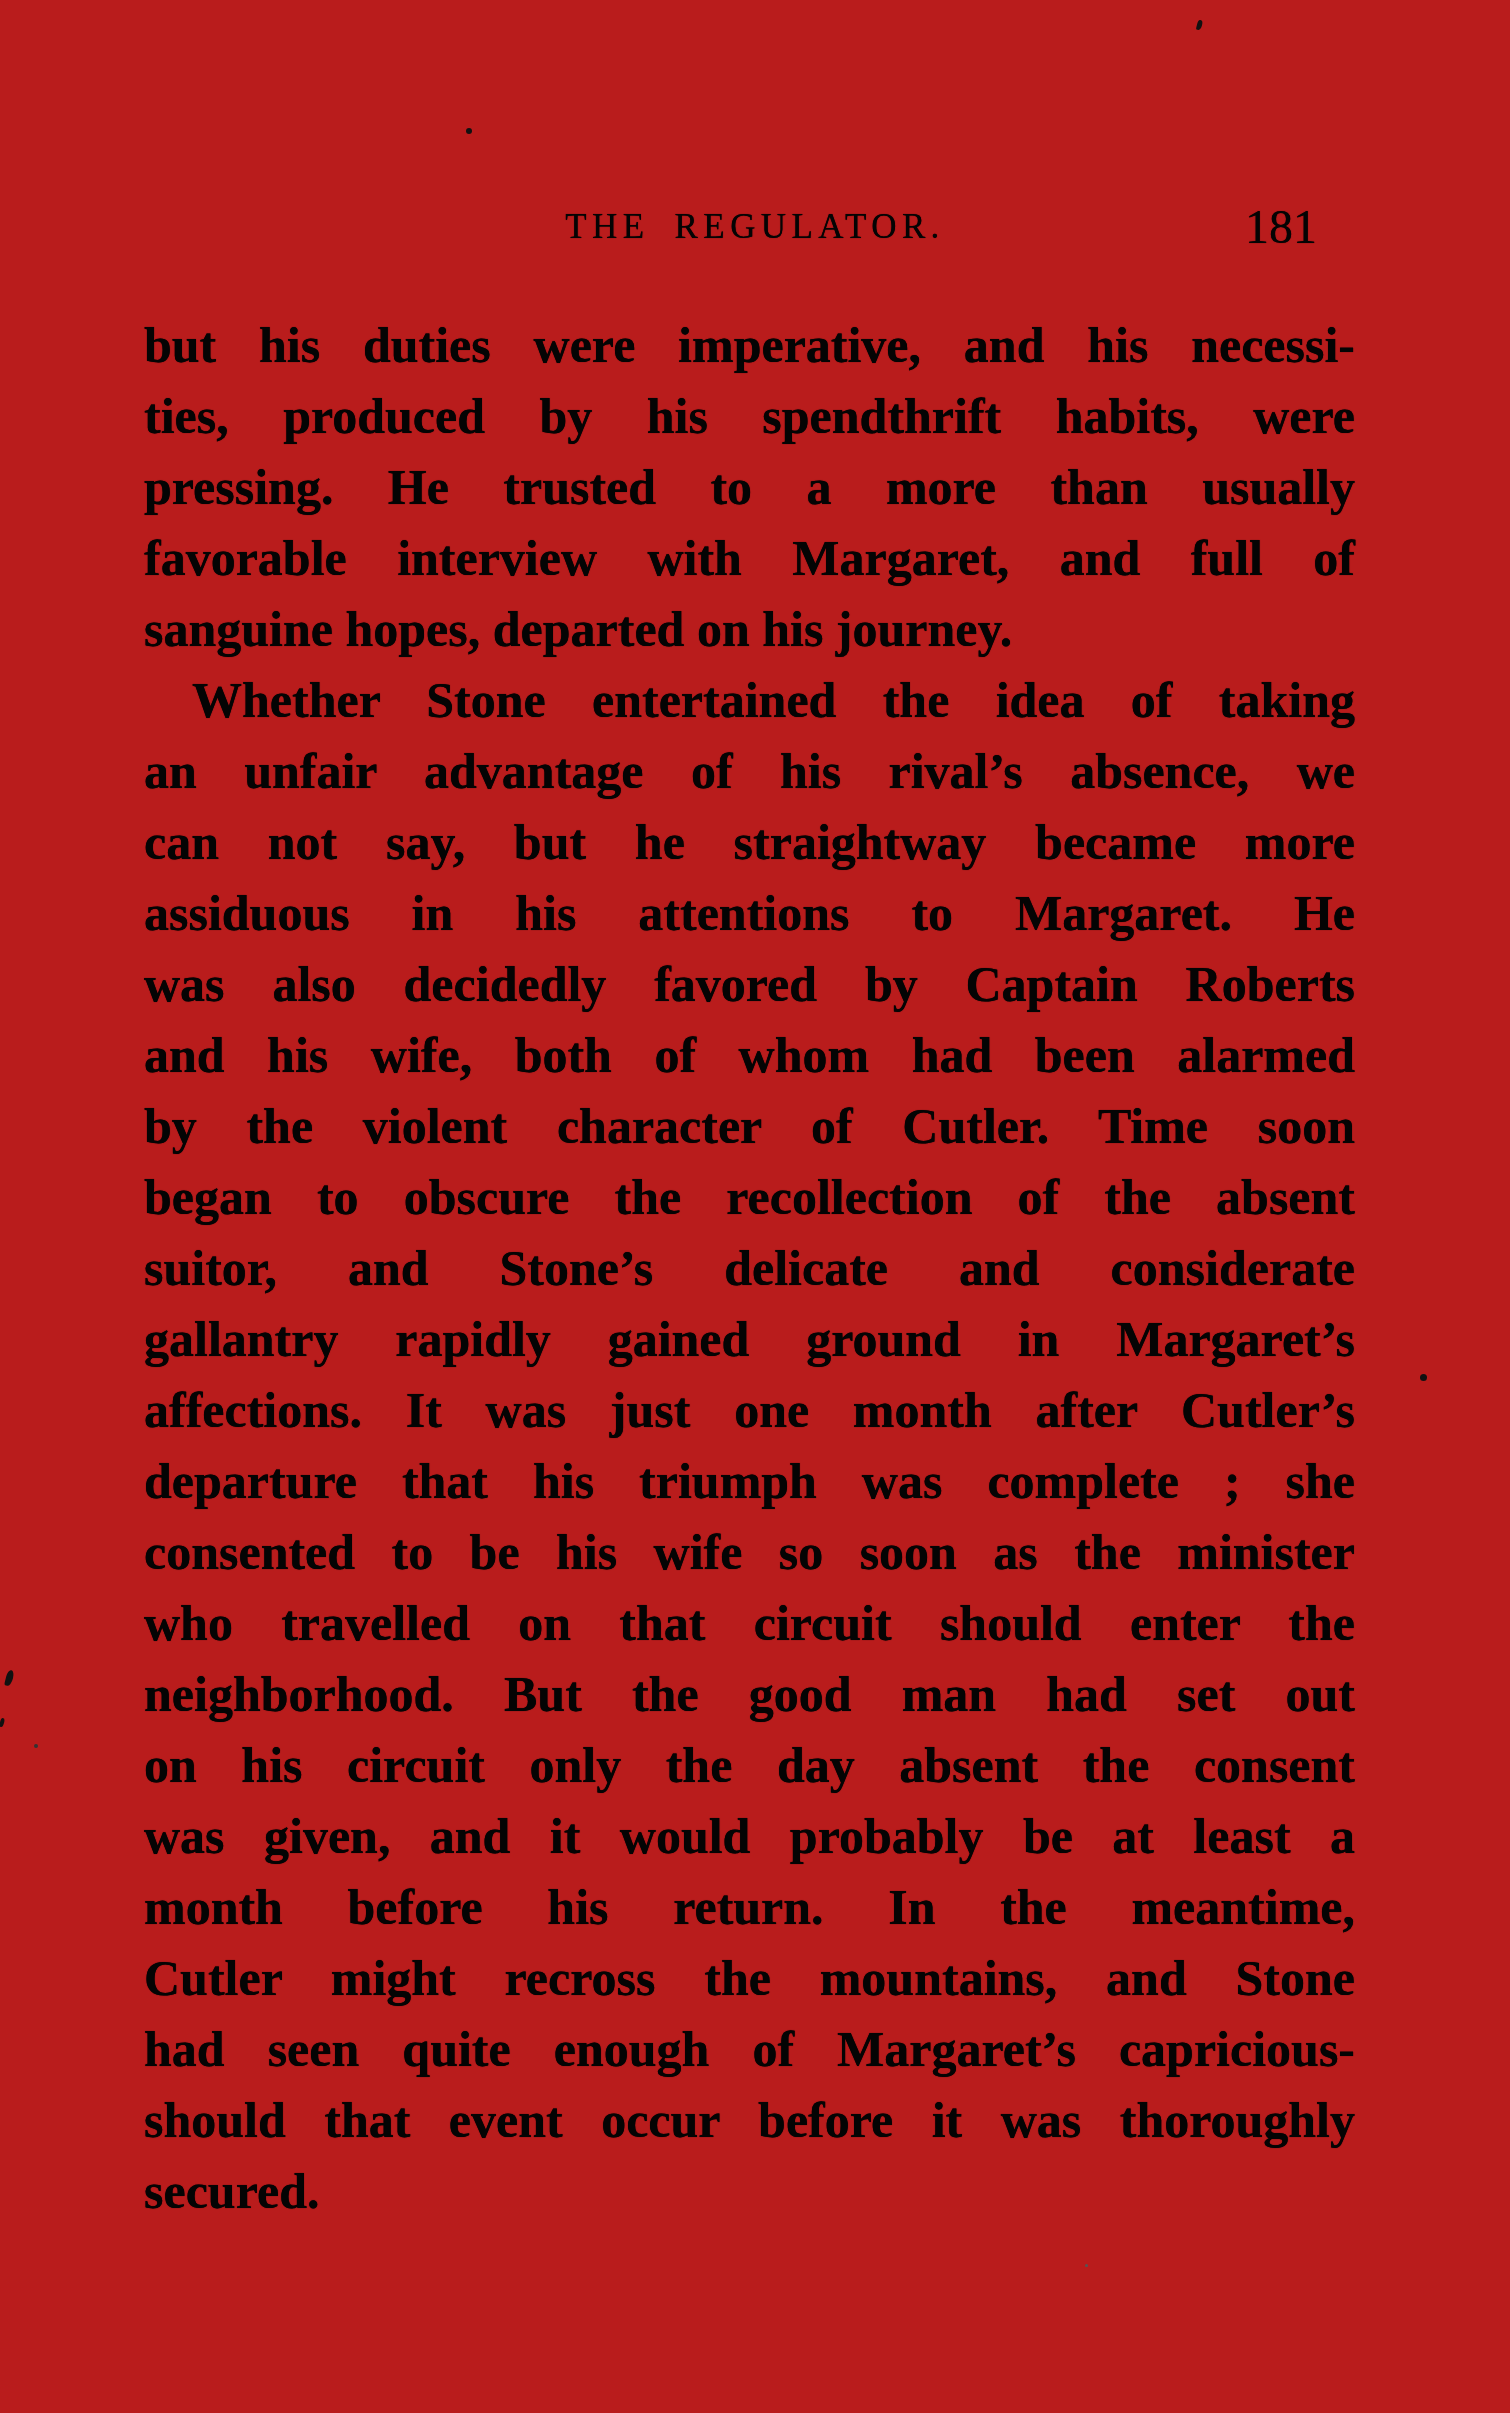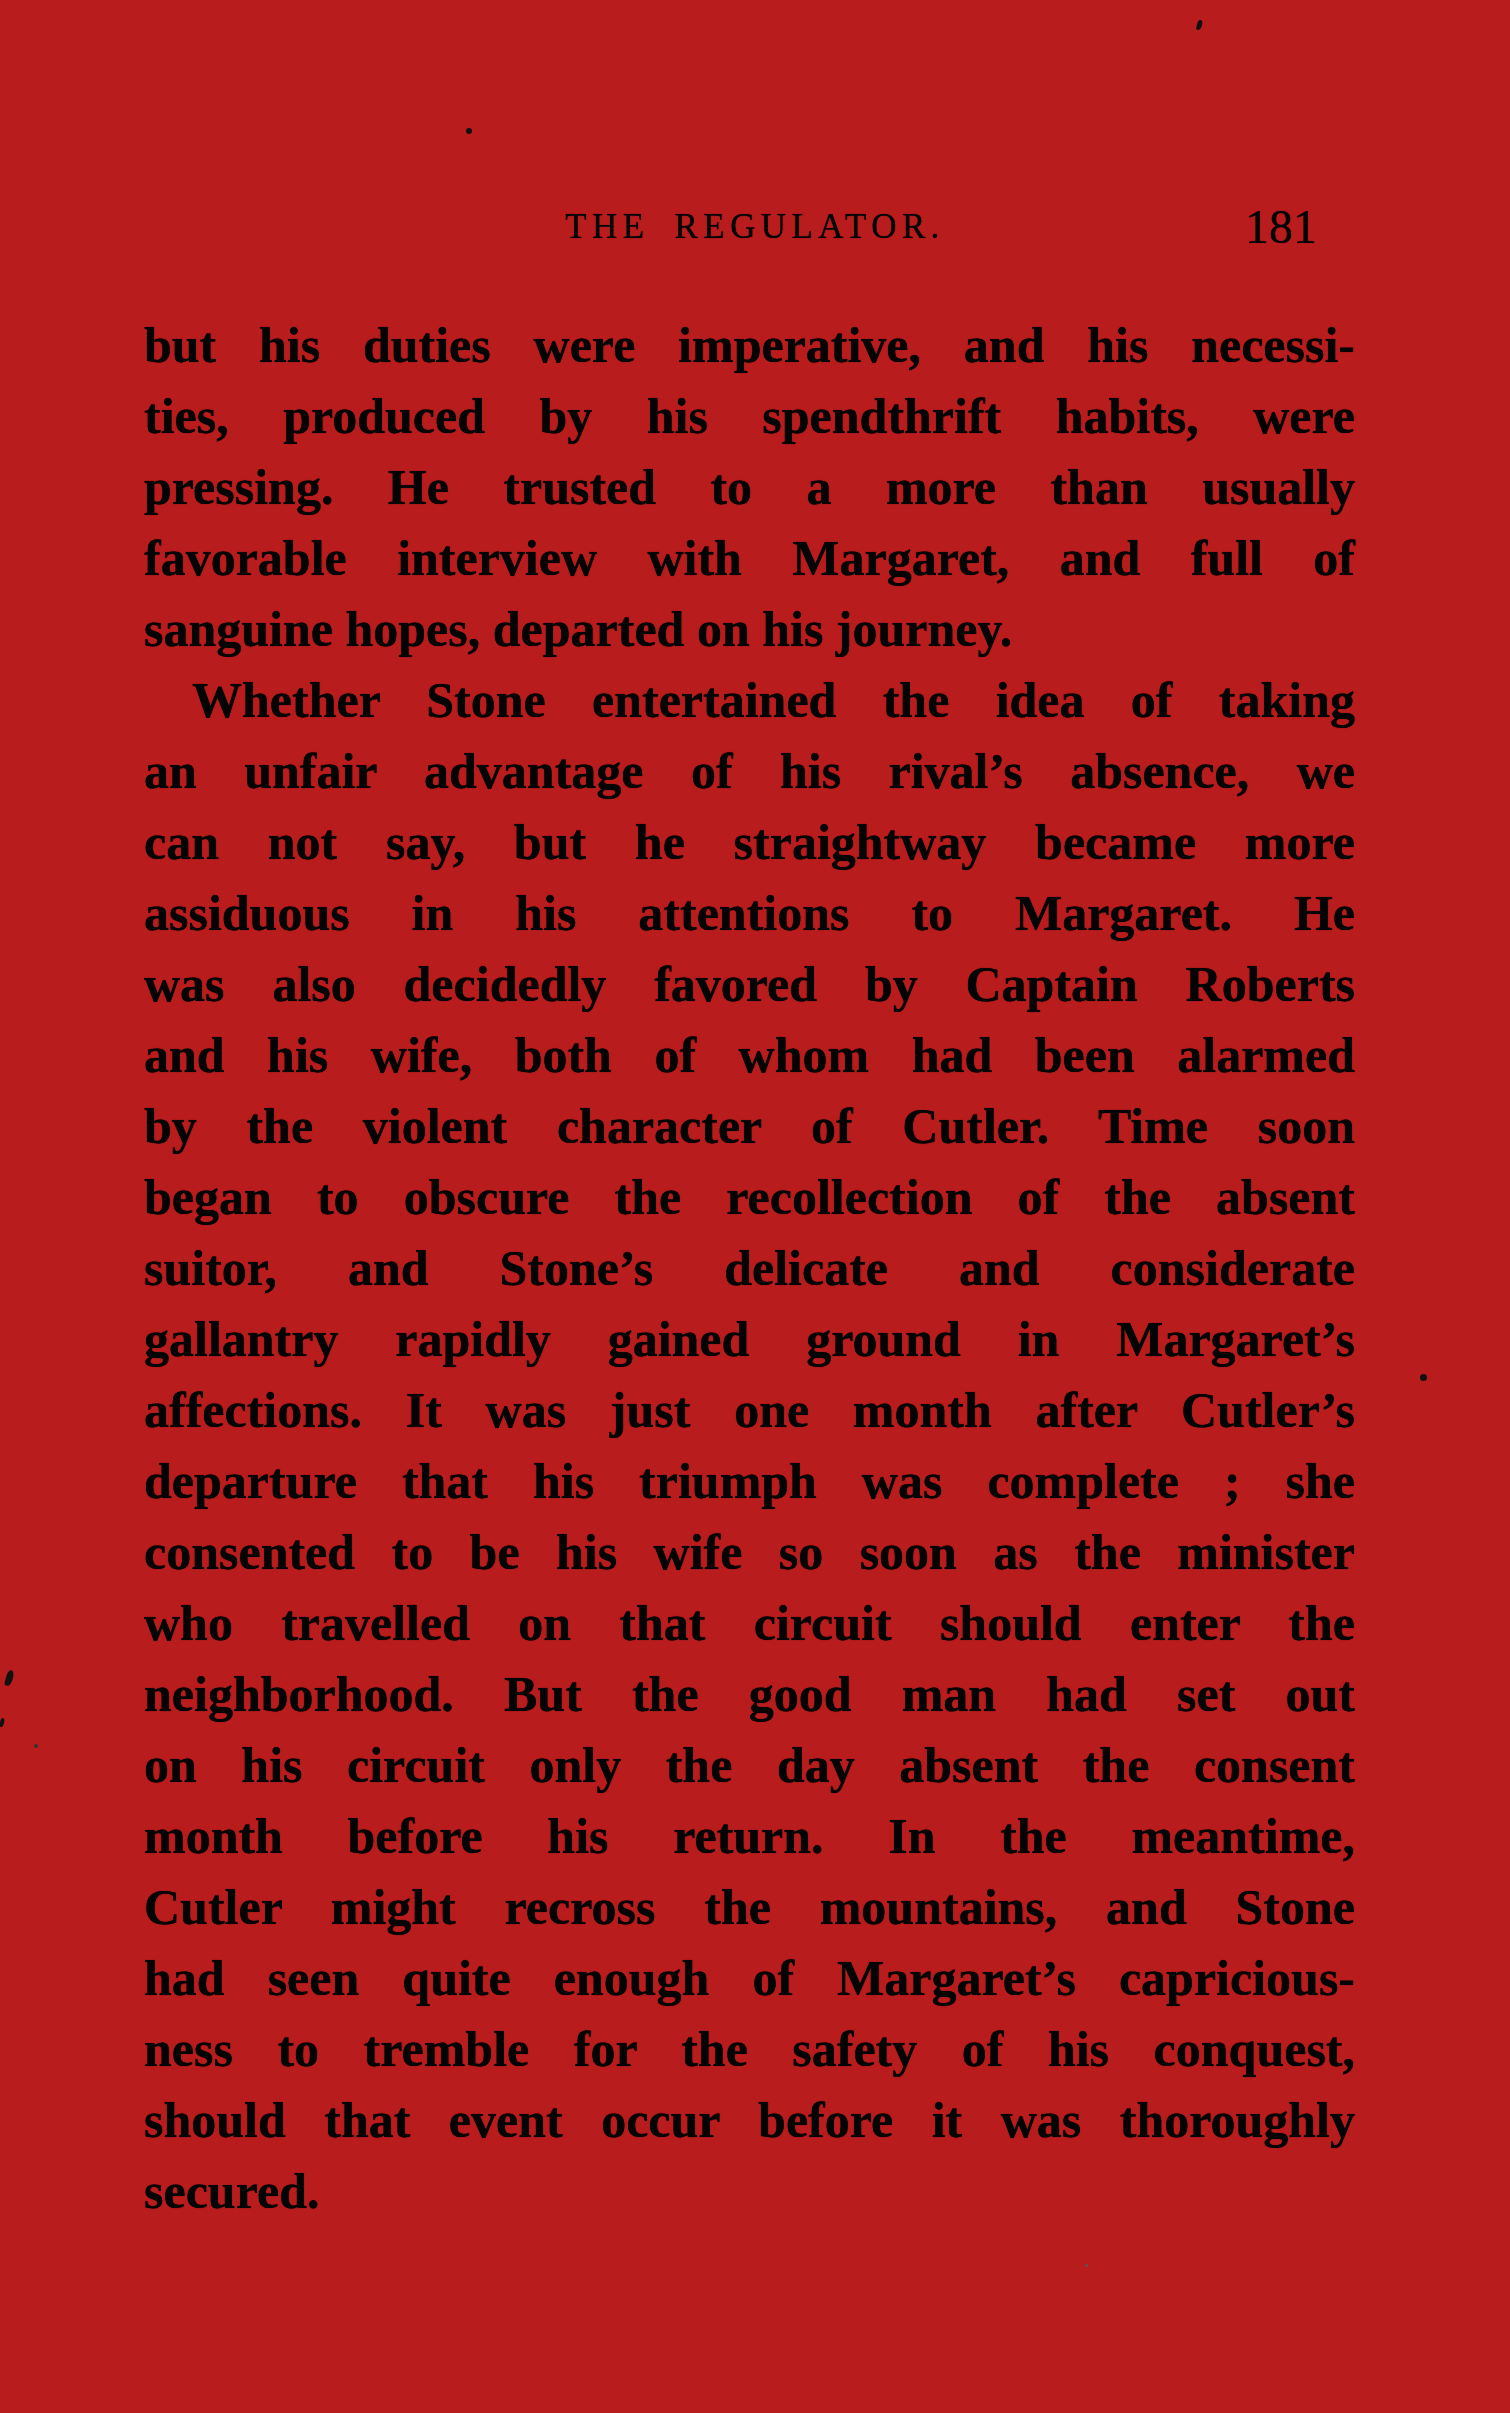--- a/index.html
+++ b/index.html
@@ -111,24 +111,24 @@
     <div class="line">by the violent character of Cutler.  Time soon</div>
     <div class="line">began to obscure the recollection of the absent</div>
     <div class="line">suitor, and Stone’s delicate and considerate</div>
     <div class="line">gallantry rapidly gained ground in Margaret’s</div>
     <div class="line">affections.  It was just one month after Cutler’s</div>
     <div class="line">departure that his triumph was complete ; she</div>
     <div class="line">consented to be his wife so soon as the minister</div>
     <div class="line">who travelled on that circuit should enter the</div>
     <div class="line">neighborhood.  But the good man had set out</div>
     <div class="line">on his circuit only the day absent the consent</div>
+    <div class="line">was given, and it would probably be at least a</div>
     <div class="line">month before his return.  In the meantime,</div>
     <div class="line">Cutler might recross the mountains, and Stone</div>
     <div class="line">had seen quite enough of Margaret’s capricious-</div>
-    <div class="line">ness to tremble for the safety of his conquest,</div>
     <div class="line">should that event occur before it was thoroughly</div>
     <div class="line para-end">secured.</div>
   </div>
 
   <div class="speck dot sp-1"></div>
   <div class="speck comma sp-2"></div>
   <div class="speck dot sp-3"></div>
   <div class="speck comma sp-4"></div>
   <div class="speck comma sp-5"></div>
   <div class="speck dot sp-6"></div>

